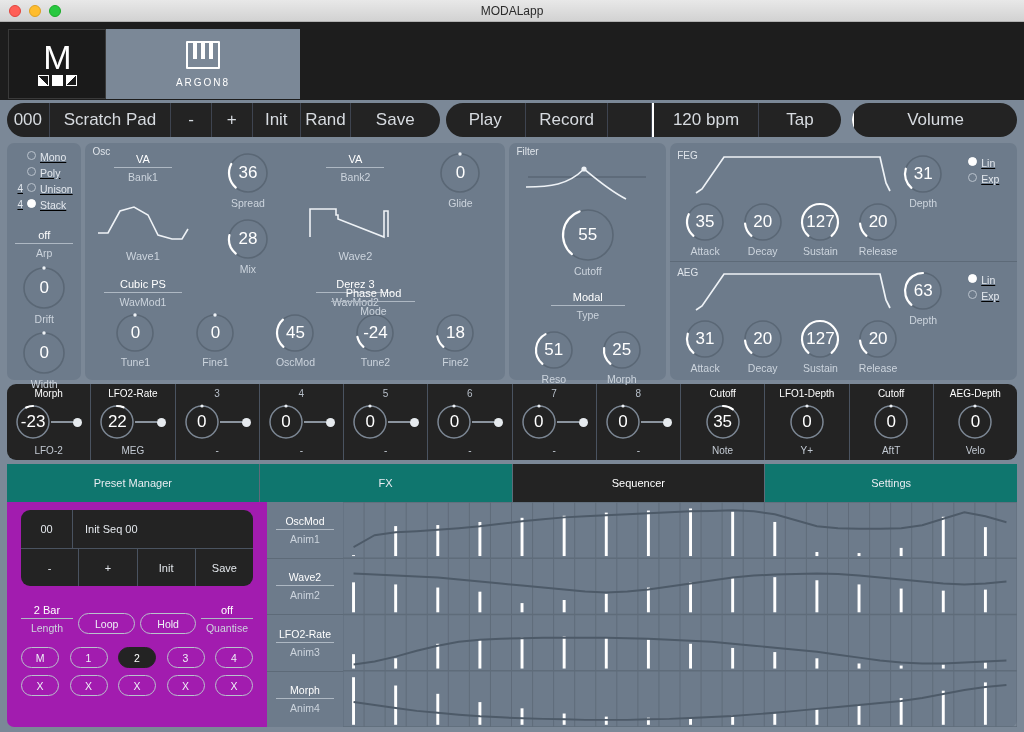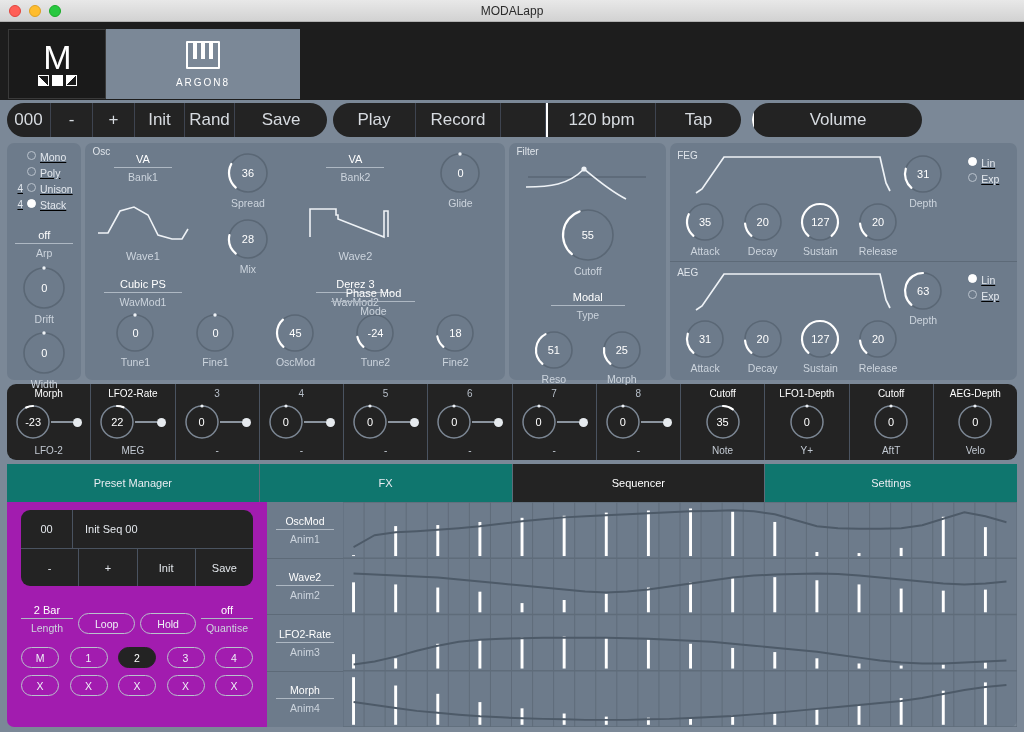--- a/index.html
+++ b/index.html
@@ -140,21 +140,21 @@
     cursor: pointer;
   }
   .sel-name { font-size: 10.5px; color: #ccd4dd; margin-top: 3px; }
 
   
   .knob-wrap { display: flex; flex-direction: column; align-items: center; }
   .knob { position: relative; cursor: pointer; }
   .knob svg { display: block; }
   .knob .kval {
     position: absolute; inset: 0; display: flex; align-items: center; justify-content: center;
-    font-size: 11px; color: #fff;
+    font-size: 17px; color: #fff;
   }
   .knob-name { font-size: 10.5px; color: #ccd4dd; margin-top: 2px; }
 
   
   .wave-box { display: flex; flex-direction: column; align-items: center; }
   .wave-name { font-size: 11px; color: #ccd4dd; margin-top: 1px; }
 
   
   .modrow {
     margin: 4px 7px 0 7px; height: 76px; background: #232323;
@@ -268,20 +268,21 @@
           <span></span>
           <span></span>
       </div>
       <div class="device-name">ARGON8</div>
     </div>
   </div>
 
   <div class="transport">
     <div class="tgroup">
       <div class="tbtn num">000</div>
+      <div class="tbtn name">Scratch Pad</div>
       <div class="tbtn sm">-</div>
       <div class="tbtn sm">+</div>
       <div class="tbtn md">Init</div>
       <div class="tbtn md">Rand</div>
       <div class="tbtn save">Save</div>
     </div>
     <div class="tgroup">
       <div class="tbtn play">Play</div>
       <div class="tbtn record">Record</div>
       <div class="tbtn blank"></div>

